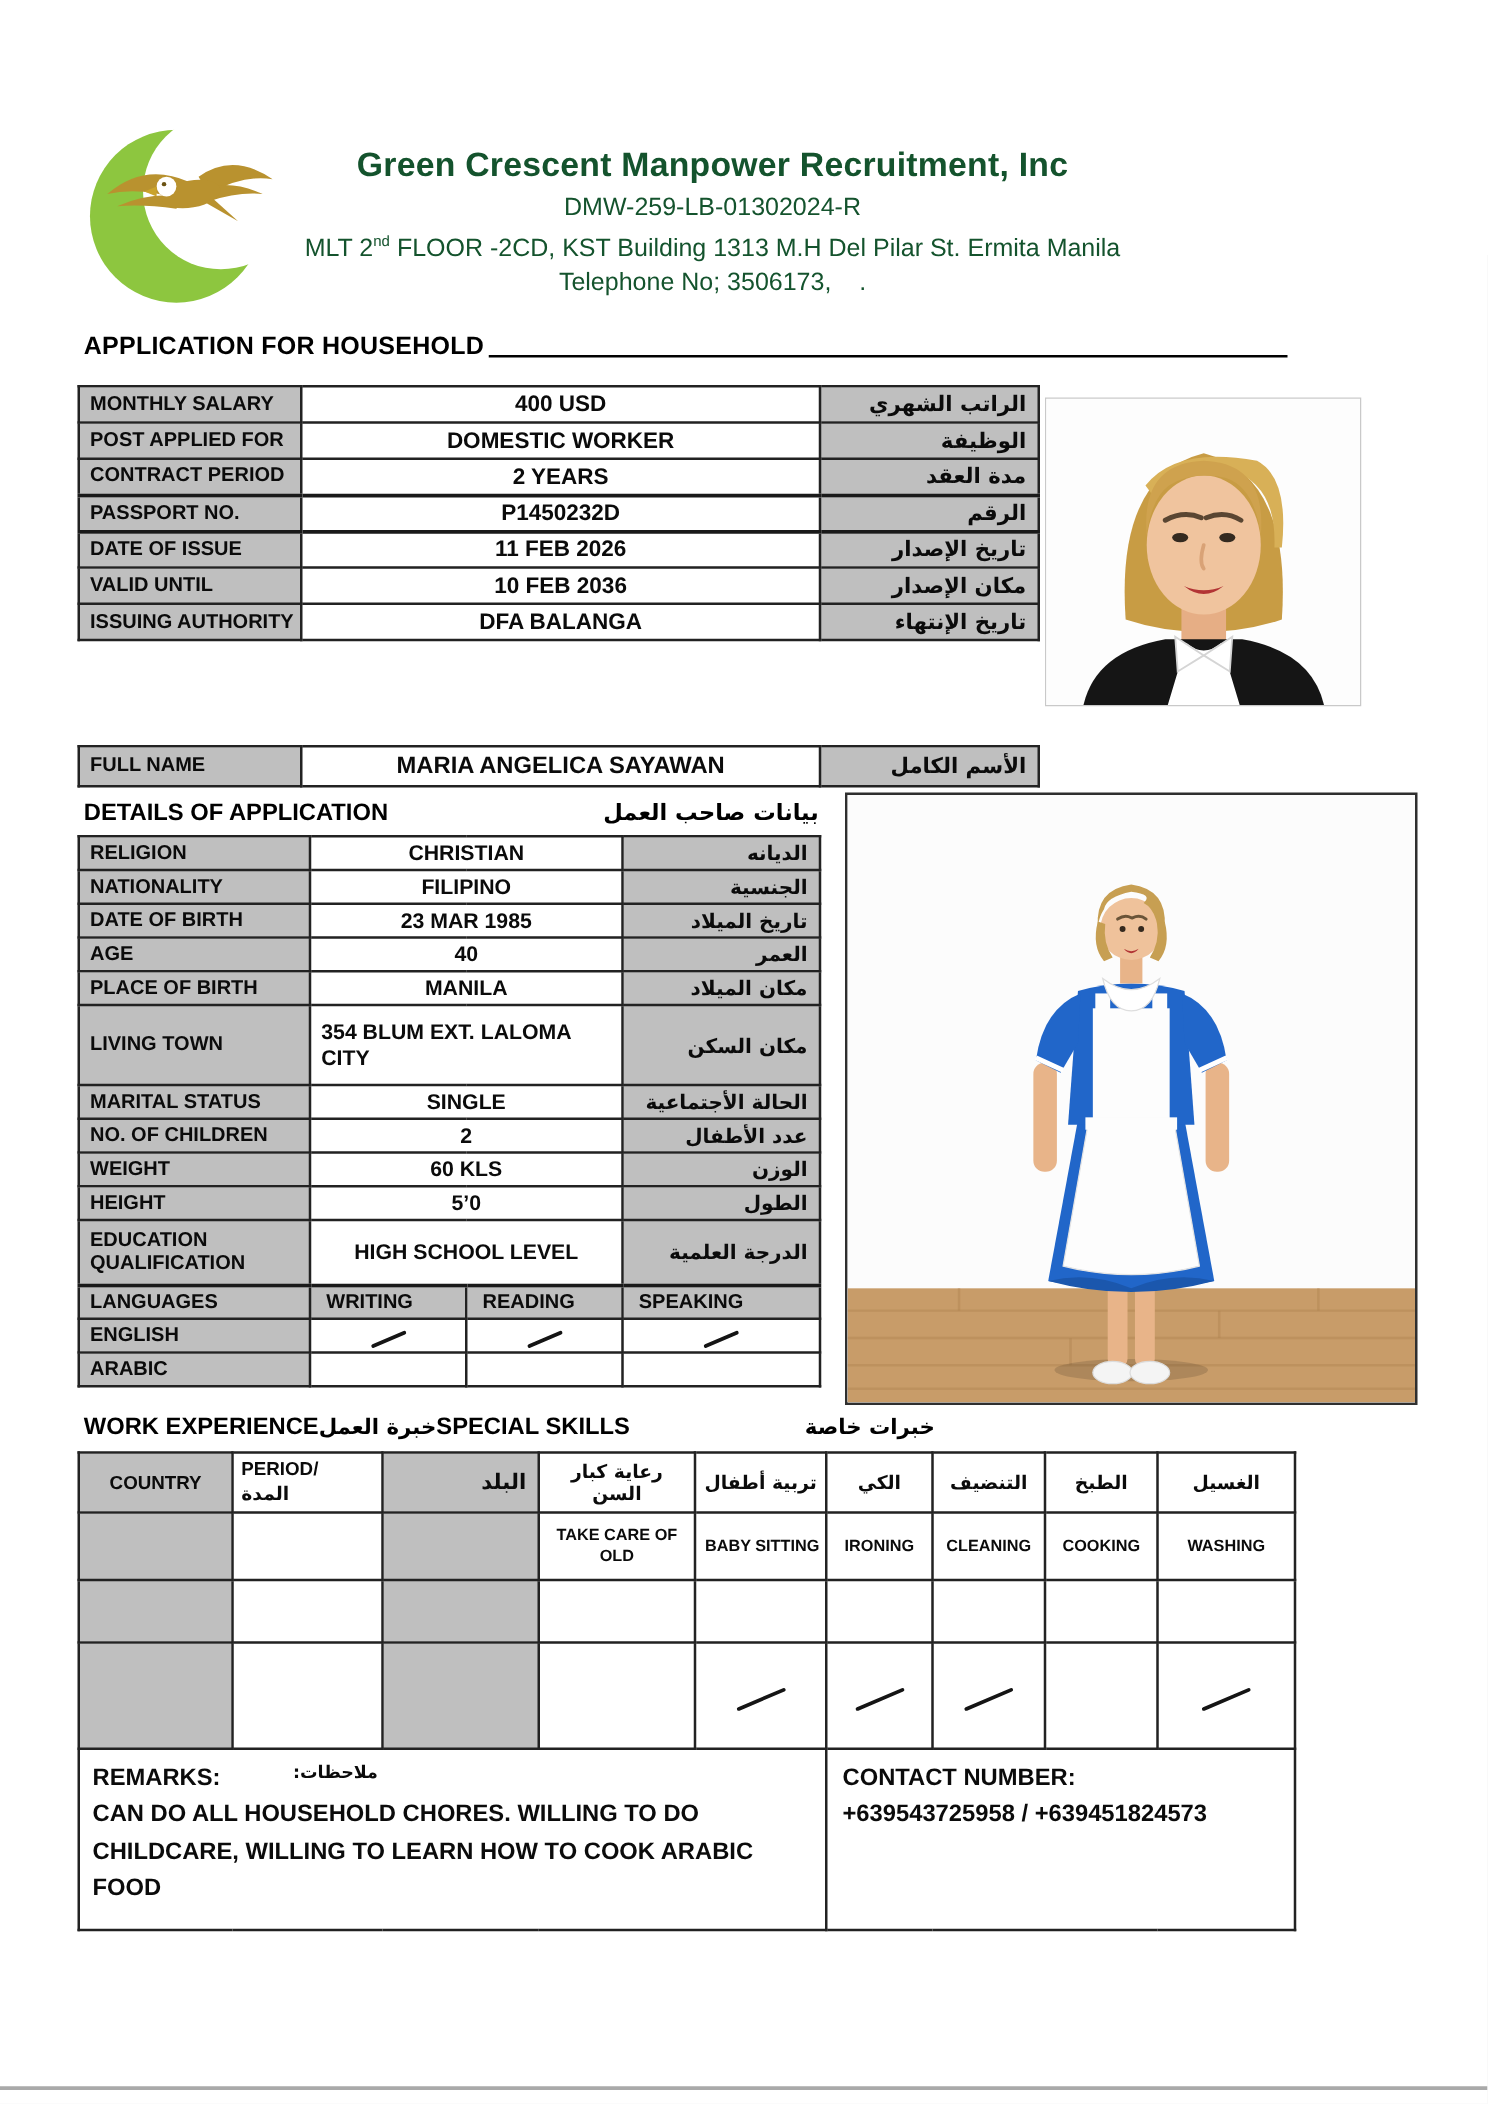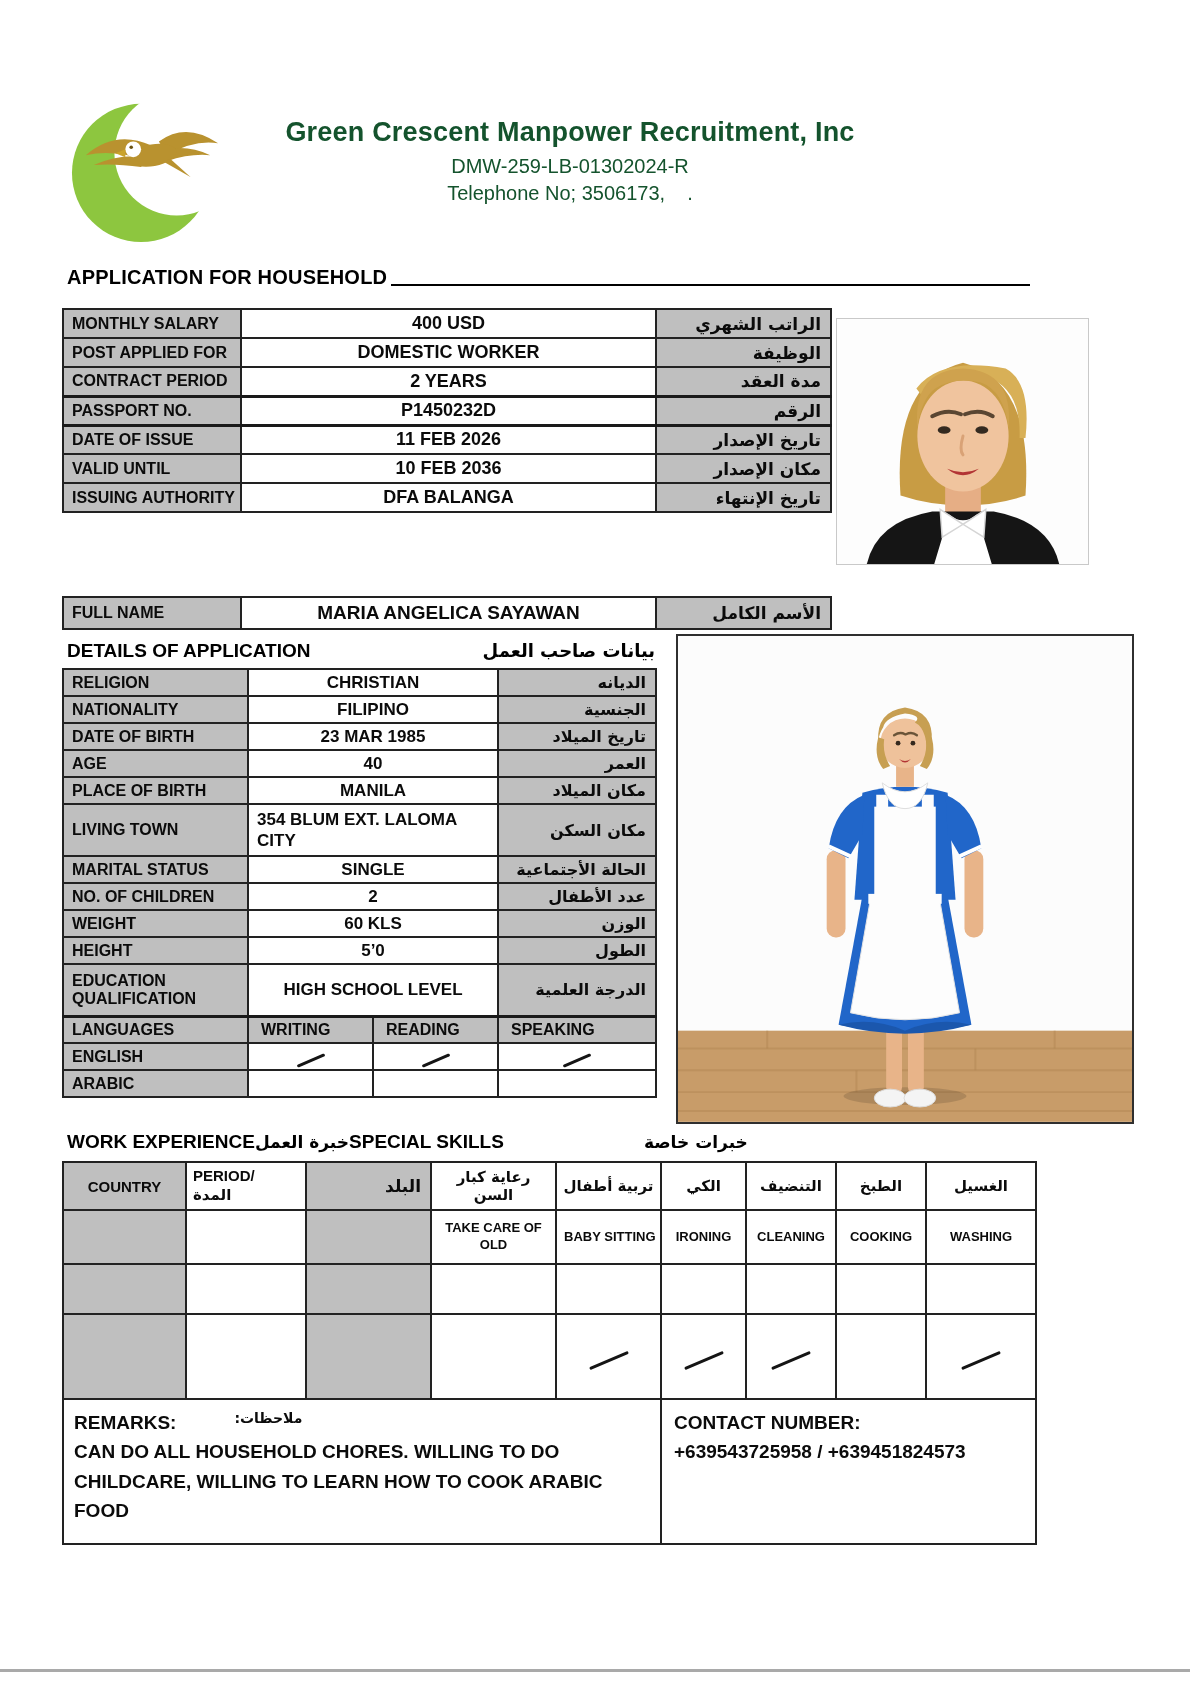--- a/index.html
+++ b/index.html
@@ -38,21 +38,21 @@
   .tname { left:62px; top:596px; width:768px; }
   .tname tr { height:32px; }
   .tname .val { font-size:19px; }
 
   .details-head { left:67px; top:640px; width:588px; display:flex; justify-content:space-between; align-items:baseline; }
   .details-head .en { font-size:19px; font-weight:bold; }
   .details-head .ar { font-size:18px; font-weight:bold; direction:rtl; font-family:"DejaVu Sans", sans-serif; }
 
   .t2 { left:62px; top:668px; width:593px; }
   .t2 tr { height:27px; }
-  .t2 tr.tall { height:52px; }
+  .t2 tr.tall { height:64px; }
   .t2 tr.edu { height:52px; }
   .t2 .val { font-size:17px; }
   .t2 .arb { font-size:16px; }
   .t2 .val-left { text-align:left; padding-left:8px; font-size:17px; line-height:1.25; }
   .langhead td { text-align:left; font-size:16px; }
   .langhead td.c1 { padding-left:8px; }
   .langhead td.sub { padding-left:12px; }
 
   .photo2 { left:676px; top:634px; width:458px; height:490px; border:2px solid #2f2f2f; background:#fcfcfc; }
 
@@ -104,20 +104,21 @@
       </g>
       <circle cx="64" cy="58" r="8" fill="#ffffff"></circle>
       <path d="M56,58 l-10,4 10,4 z" fill="#caa32b"></path>
       <circle cx="62" cy="56" r="1.8" fill="#6a5212"></circle>
     </svg>
   </div>
 
   <div class="abs header-text">
     <div class="company-name">Green Crescent Manpower Recruitment, Inc</div>
     <div class="header-line">DMW-259-LB-01302024-R</div>
+    <div class="header-line"><span>MLT 2</span><sup class="sup">nd</sup><span> FLOOR -2CD, KST Building 1313 M.H Del Pilar St. Ermita Manila</span></div>
     <div class="header-line">Telephone No; 3506173,    .</div>
   </div>
 
   <div class="abs form-title-row">
     <span class="form-title">APPLICATION FOR HOUSEHOLD</span>
     <span class="title-underline"></span>
   </div>
 
   <table class="abs t1">
     <colgroup>

